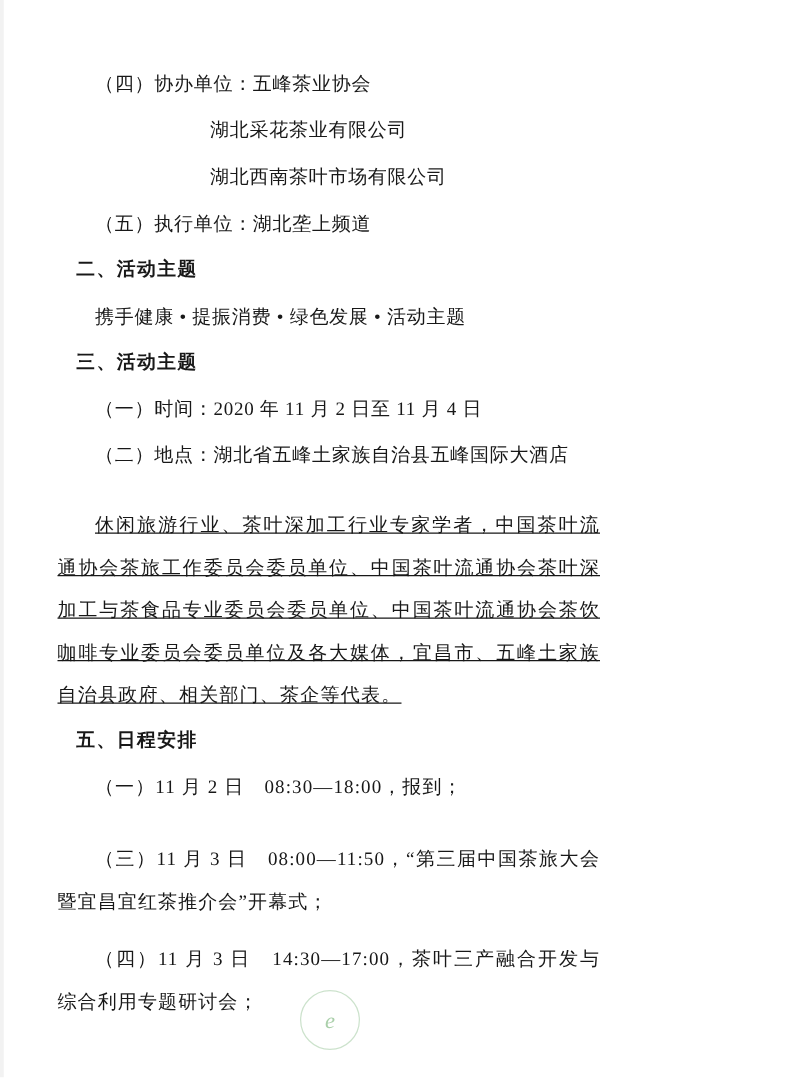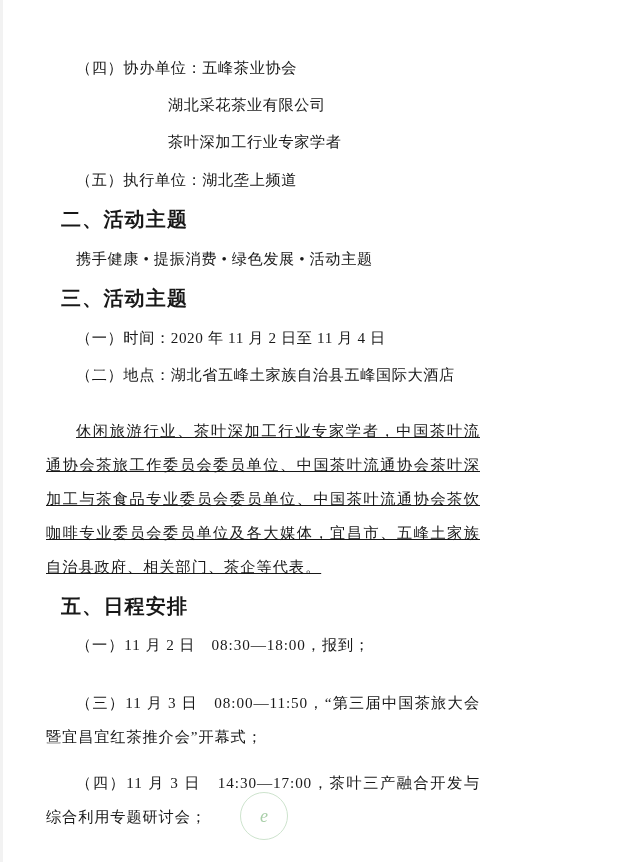--- a/index.html
+++ b/index.html
@@ -33,23 +33,23 @@
     letter-spacing: 0.6px;
   }
 
   
   .ind-1 { padding-left: 30px; }
   .ind-hang { padding-left: 122px; } 
   .ind-head { padding-left: 15px; }  
   .ind-body { padding-left: 30px; }
 
   .heading {
-    font-family: Liberation Sans, sans-serif;
+    font-family: Liberation Mono, monospace;
     font-weight: bold;
-    font-size: 20px;
+    font-size: 15px;
     letter-spacing: 1.2px;
   }
   .gap-12 { height: 12px; }
   .gap-20 { height: 20px; }
   .gap-22 { height: 22px; }
 
   
   .block-justify {
     letter-spacing: 1.0px;
     line-height: 34px;
@@ -103,21 +103,21 @@
 
 <div class="page">
   <div class="edge"></div>
 
   <div class="doc">
 
     <div class="line ind-1">（四）协办单位：五峰茶业协会</div>
     <div class="gap-22"></div>
     <div class="line ind-hang">湖北采花茶业有限公司</div>
     <div class="gap-22"></div>
-    <div class="line ind-hang">茶叶深加工行业专家学者</div>
+    <div class="line ind-hang">湖北西南茶叶市场有限公司</div>
     <div class="gap-22"></div>
     <div class="line ind-1">（五）执行单位：湖北垄上频道</div>
 
     <div class="gap-22"></div>
     <div class="line heading ind-head">二、活动主题</div>
     <div class="gap-22"></div>
     <div class="line ind-body">携手健康 • 提振消费 • 绿色发展 • 活动主题</div>
 
     <div class="gap-22"></div>
     <div class="line heading ind-head">三、活动主题</div>

